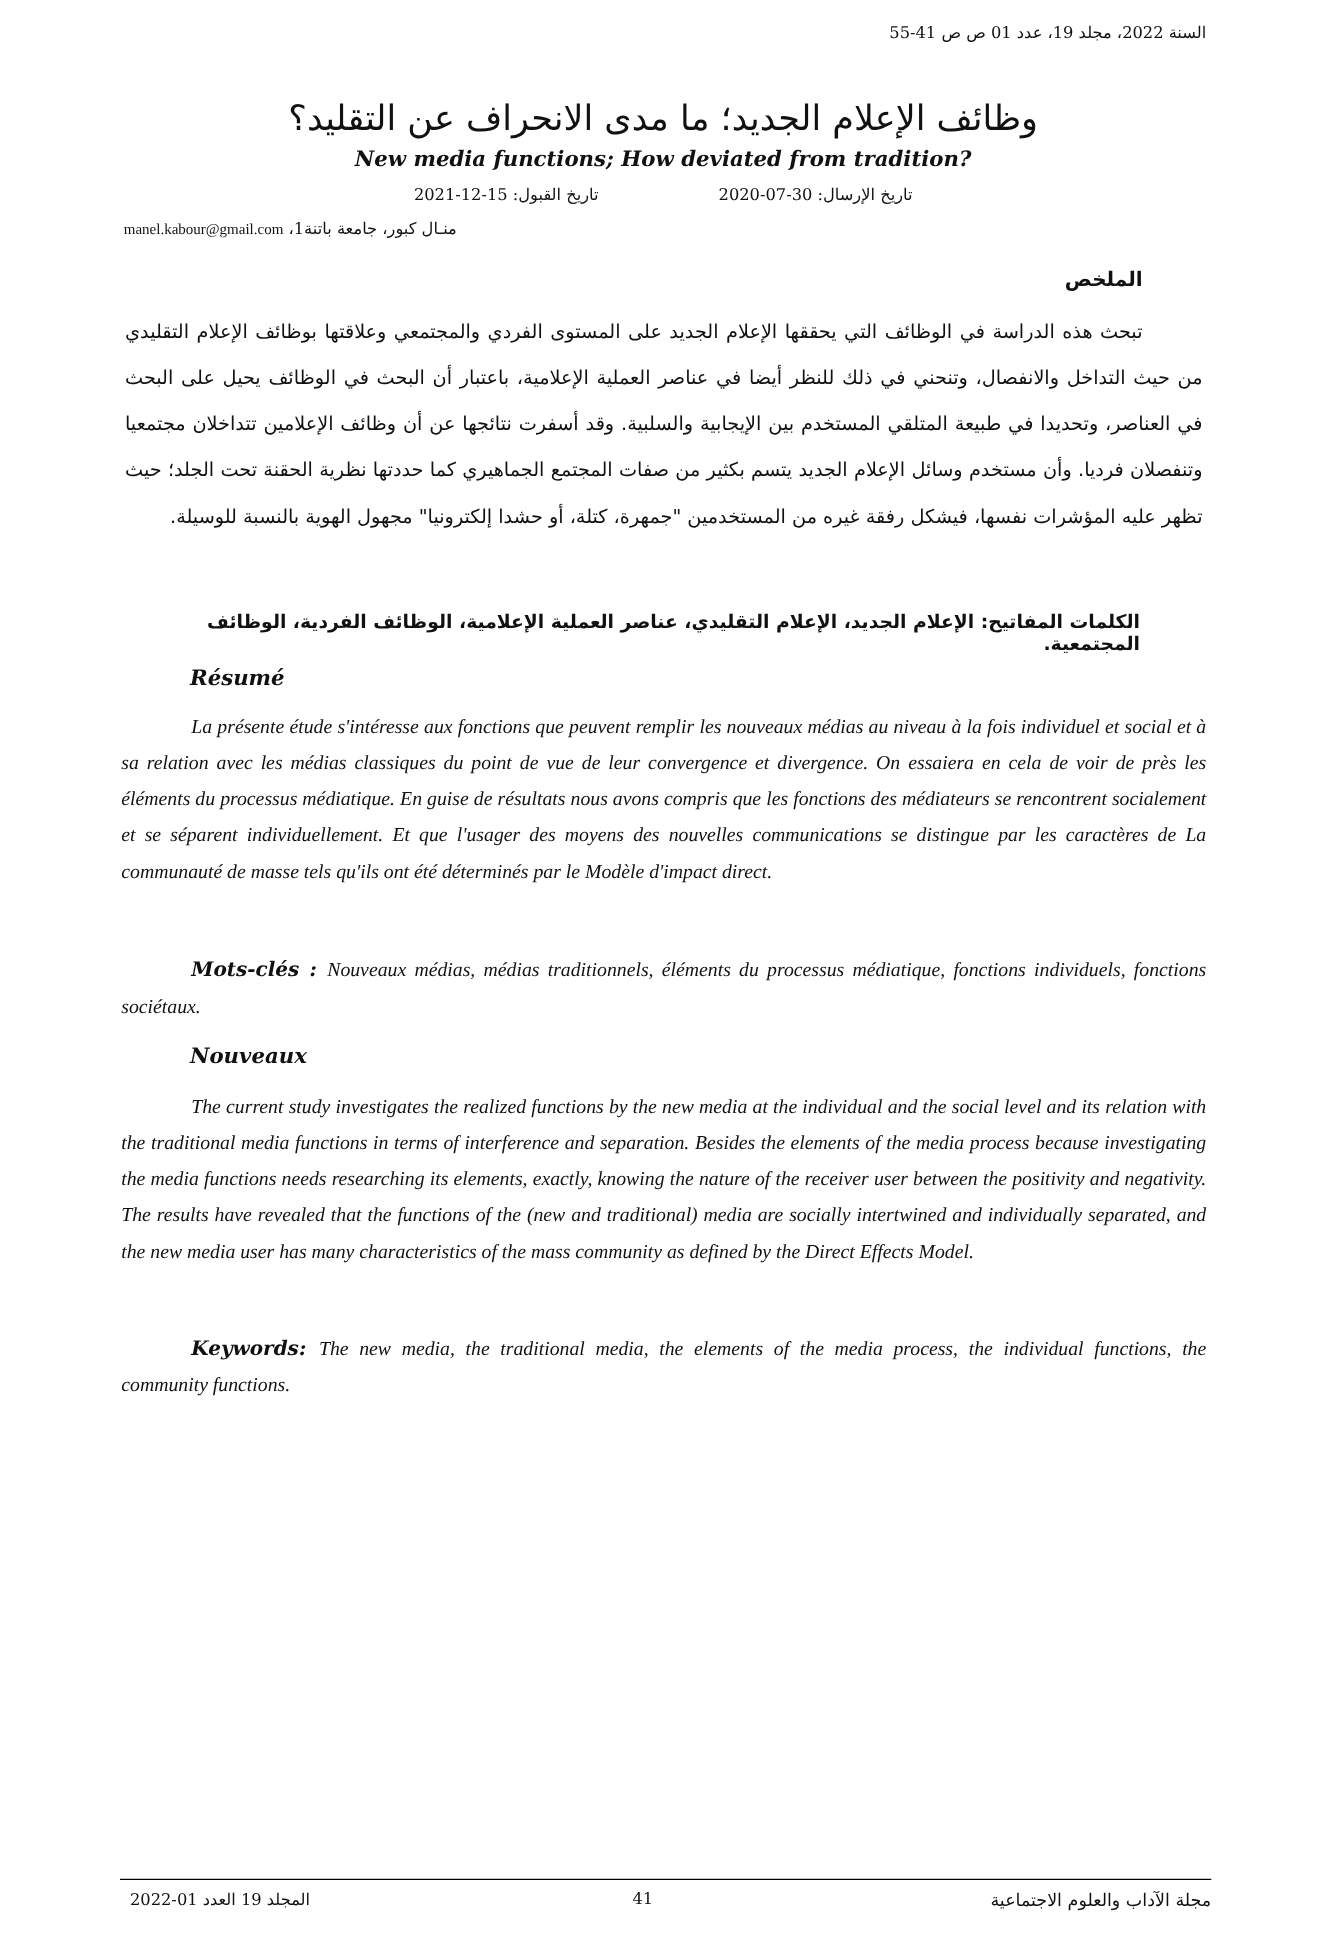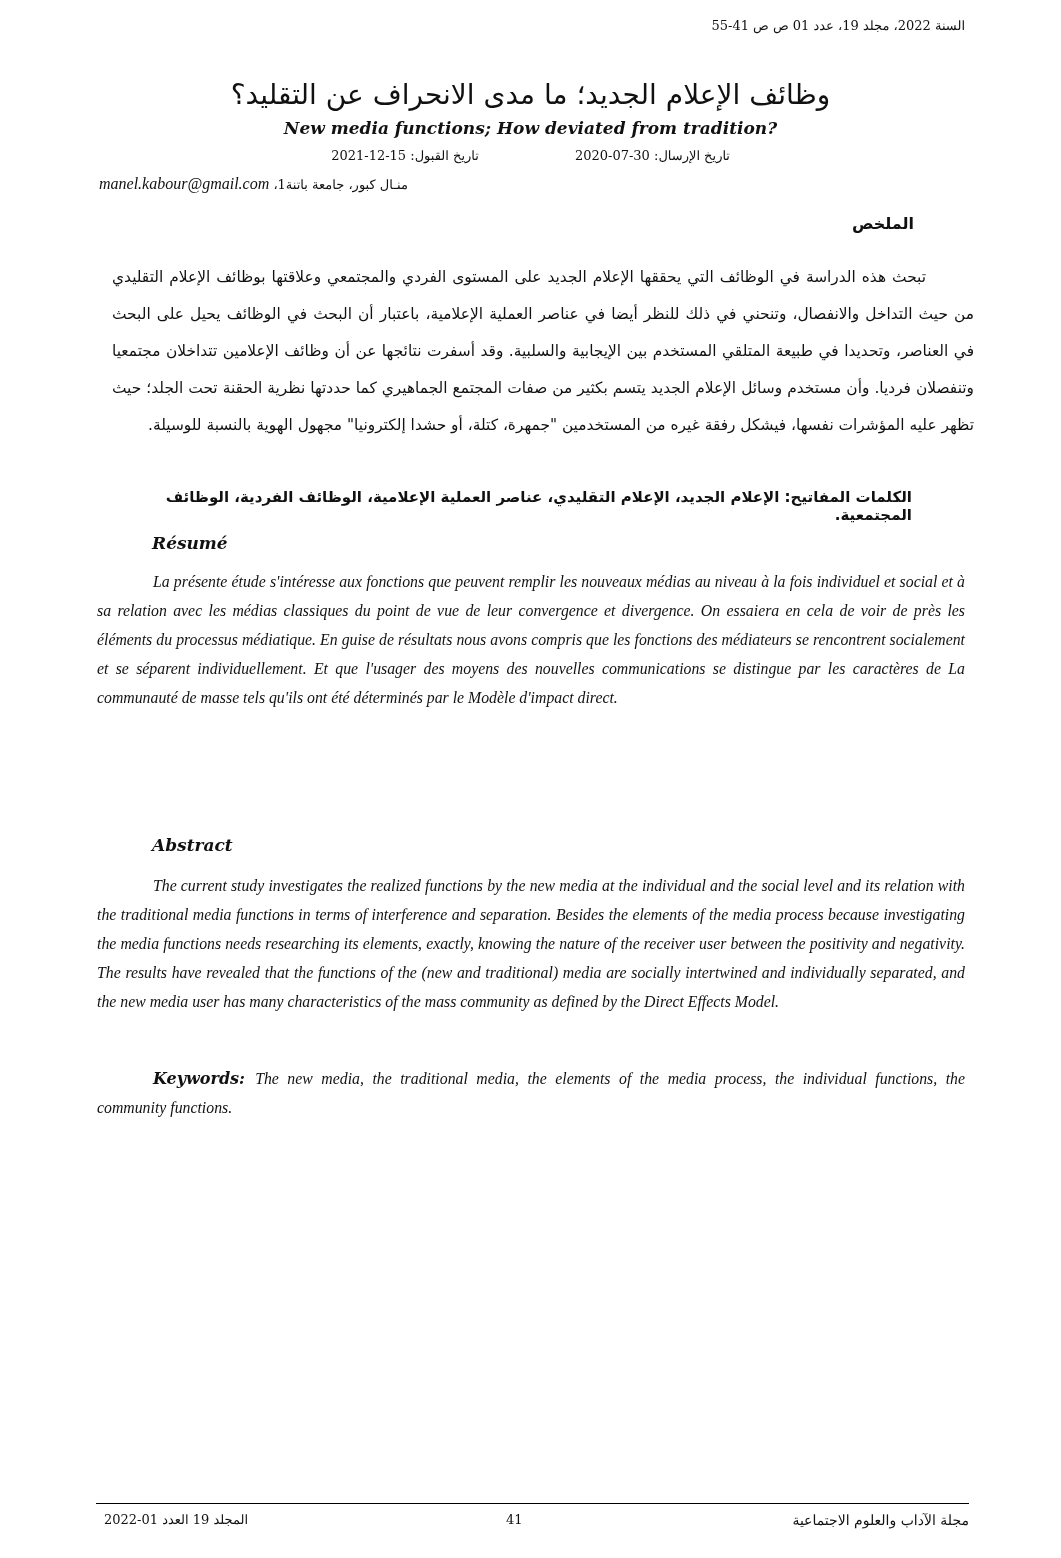--- a/index.html
+++ b/index.html
@@ -6,24 +6,24 @@
     body { width: 1061px; height: 1558px; position: relative; overflow: hidden; color: #111; font-family: "DejaVu Serif", serif; }
     .page { position: absolute; left: 0; top: 0; width: 1061px; height: 1558px; }
 
     .header-ref { position: absolute; top: 18px; right: 96px; font-size: 13px; direction: rtl; font-family: "DejaVu Serif", serif; }
 
     .title-ar { position: absolute; top: 78px; left: 0; width: 1061px; text-align: center; direction: rtl; font-size: 28px; font-family: "DejaVu Sans", sans-serif; }
     .title-en { position: absolute; top: 118px; left: 0; width: 1061px; text-align: center; font-size: 17px; font-style: italic; font-weight: bold; font-family: "DejaVu Serif", serif; }
 
     .dates { position: absolute; top: 148px; left: 330px; width: 400px; direction: rtl; font-size: 13px; font-family: "DejaVu Serif", serif; display: flex; gap: 96px; }
     .author { position: absolute; top: 175px; left: 99px; font-size: 13px; font-family: "DejaVu Serif", serif; direction: rtl; white-space: nowrap; }
-    .author .email { font-family: "Liberation Serif", serif; font-size: 16px; font-style: italic; }
+    .author .email { font-family: "Liberation Serif", serif; font-size: 12px; }
 
     .ar-heading { position: absolute; top: 214px; right: 147px; direction: rtl; font-weight: bold; font-size: 16px; font-family: "DejaVu Sans", sans-serif; margin-left: 24px; }
-    .ar-abstract { position: absolute; top: 247px; left: 100px; width: 862px; direction: rtl; text-align: justify; font-size: 15.4px; line-height: 37px; font-family: "DejaVu Sans", sans-serif; text-indent: 48px; margin: 12px; }
+    .ar-abstract { position: absolute; top: 247px; left: 100px; width: 862px; direction: rtl; text-align: justify; font-size: 15.4px; line-height: 37px; font-family: "DejaVu Sans", sans-serif; text-indent: 48px; margin: 0; }
     .ar-keywords { position: absolute; top: 488px; left: 100px; width: 812px; direction: rtl; font-size: 15px; font-family: "DejaVu Sans", sans-serif; font-weight: bold; margin: 0; }
     .ar-keywords .kw-label { font-weight: bold; }
 
     .fr-heading, .en-heading { position: absolute; left: 152px; font-style: italic; font-weight: bold; font-size: 17px; font-family: "DejaVu Serif", serif; }
     .fr-heading { top: 533px; }
     .en-heading { top: 835px; }
 
     .para { position: absolute; left: 97px; width: 868px; margin: 0; font-style: italic; text-align: justify; font-size: 15.8px; line-height: 29px; font-family: "Liberation Serif", serif; text-indent: 56px; }
     .fr-body { top: 567px; }
     .fr-kw { top: 761px; }
@@ -56,22 +56,25 @@
   </div>
 
   <div class="ar-heading">الملخص</div>
   <p class="ar-abstract">تبحث هذه الدراسة في الوظائف التي يحققها الإعلام الجديد على المستوى الفردي والمجتمعي وعلاقتها بوظائف الإعلام التقليدي من حيث التداخل والانفصال، وتنحني في ذلك للنظر أيضا في عناصر العملية الإعلامية، باعتبار أن البحث في الوظائف يحيل على البحث في العناصر، وتحديدا في طبيعة المتلقي المستخدم بين الإيجابية والسلبية. وقد أسفرت نتائجها عن أن وظائف الإعلامين تتداخلان مجتمعيا وتنفصلان فرديا. وأن مستخدم وسائل الإعلام الجديد يتسم بكثير من صفات المجتمع الجماهيري كما حددتها نظرية الحقنة تحت الجلد؛ حيث تظهر عليه المؤشرات نفسها، فيشكل رفقة غيره من المستخدمين "جمهرة، كتلة، أو حشدا إلكترونيا" مجهول الهوية بالنسبة للوسيلة.</p>
   <p class="ar-keywords">
     <span class="kw-label">الكلمات المفاتيح: </span><span style="font-weight:bold">الإعلام الجديد، الإعلام التقليدي، عناصر العملية الإعلامية، الوظائف الفردية، الوظائف المجتمعية.</span>
   </p>
 
   <div class="fr-heading">Résumé</div>
   <p class="para fr-body">La présente étude s'intéresse aux fonctions que peuvent remplir les nouveaux médias au niveau à la fois individuel et social et à sa relation avec les médias classiques du point de vue de leur convergence et divergence. On essaiera en cela de voir de près les éléments du processus médiatique. En guise de résultats nous avons compris que les fonctions des médiateurs se rencontrent socialement et se séparent individuellement. Et que l'usager des moyens des nouvelles communications se distingue par les caractères de La communauté de masse tels qu'ils ont été déterminés par le Modèle d'impact direct.</p>
+  <p class="para fr-kw">
+    <span class="kw-label-lat">Mots-clés : </span><span>Nouveaux médias, médias traditionnels, éléments du processus médiatique, fonctions individuels, fonctions sociétaux.</span>
+  </p>
 
-  <div class="en-heading">Abstract</div>
+  <div class="en-heading">Nouveaux</div>
   <p class="para en-body">The current study investigates the realized functions by the new media at the individual and the social level and its relation with the traditional media functions in terms of interference and separation. Besides the elements of the media process because investigating the media functions needs researching its elements, exactly, knowing the nature of the receiver user between the positivity and negativity. The results have revealed that the functions of the (new and traditional) media are socially intertwined and individually separated, and the new media user has many characteristics of the mass community as defined by the Direct Effects Model.</p>
   <p class="para en-kw">
     <span class="kw-label-lat">Keywords: </span><span>The new media, the traditional media, the elements of the media process, the individual functions, the community functions.</span>
   </p>
 
   <div class="footer-rule"></div>
   <div class="footer-left">المجلد 19 العدد 01-2022</div>
   <div class="footer-center">41</div>
   <div class="footer-right">مجلة الآداب والعلوم الاجتماعية</div>
 

